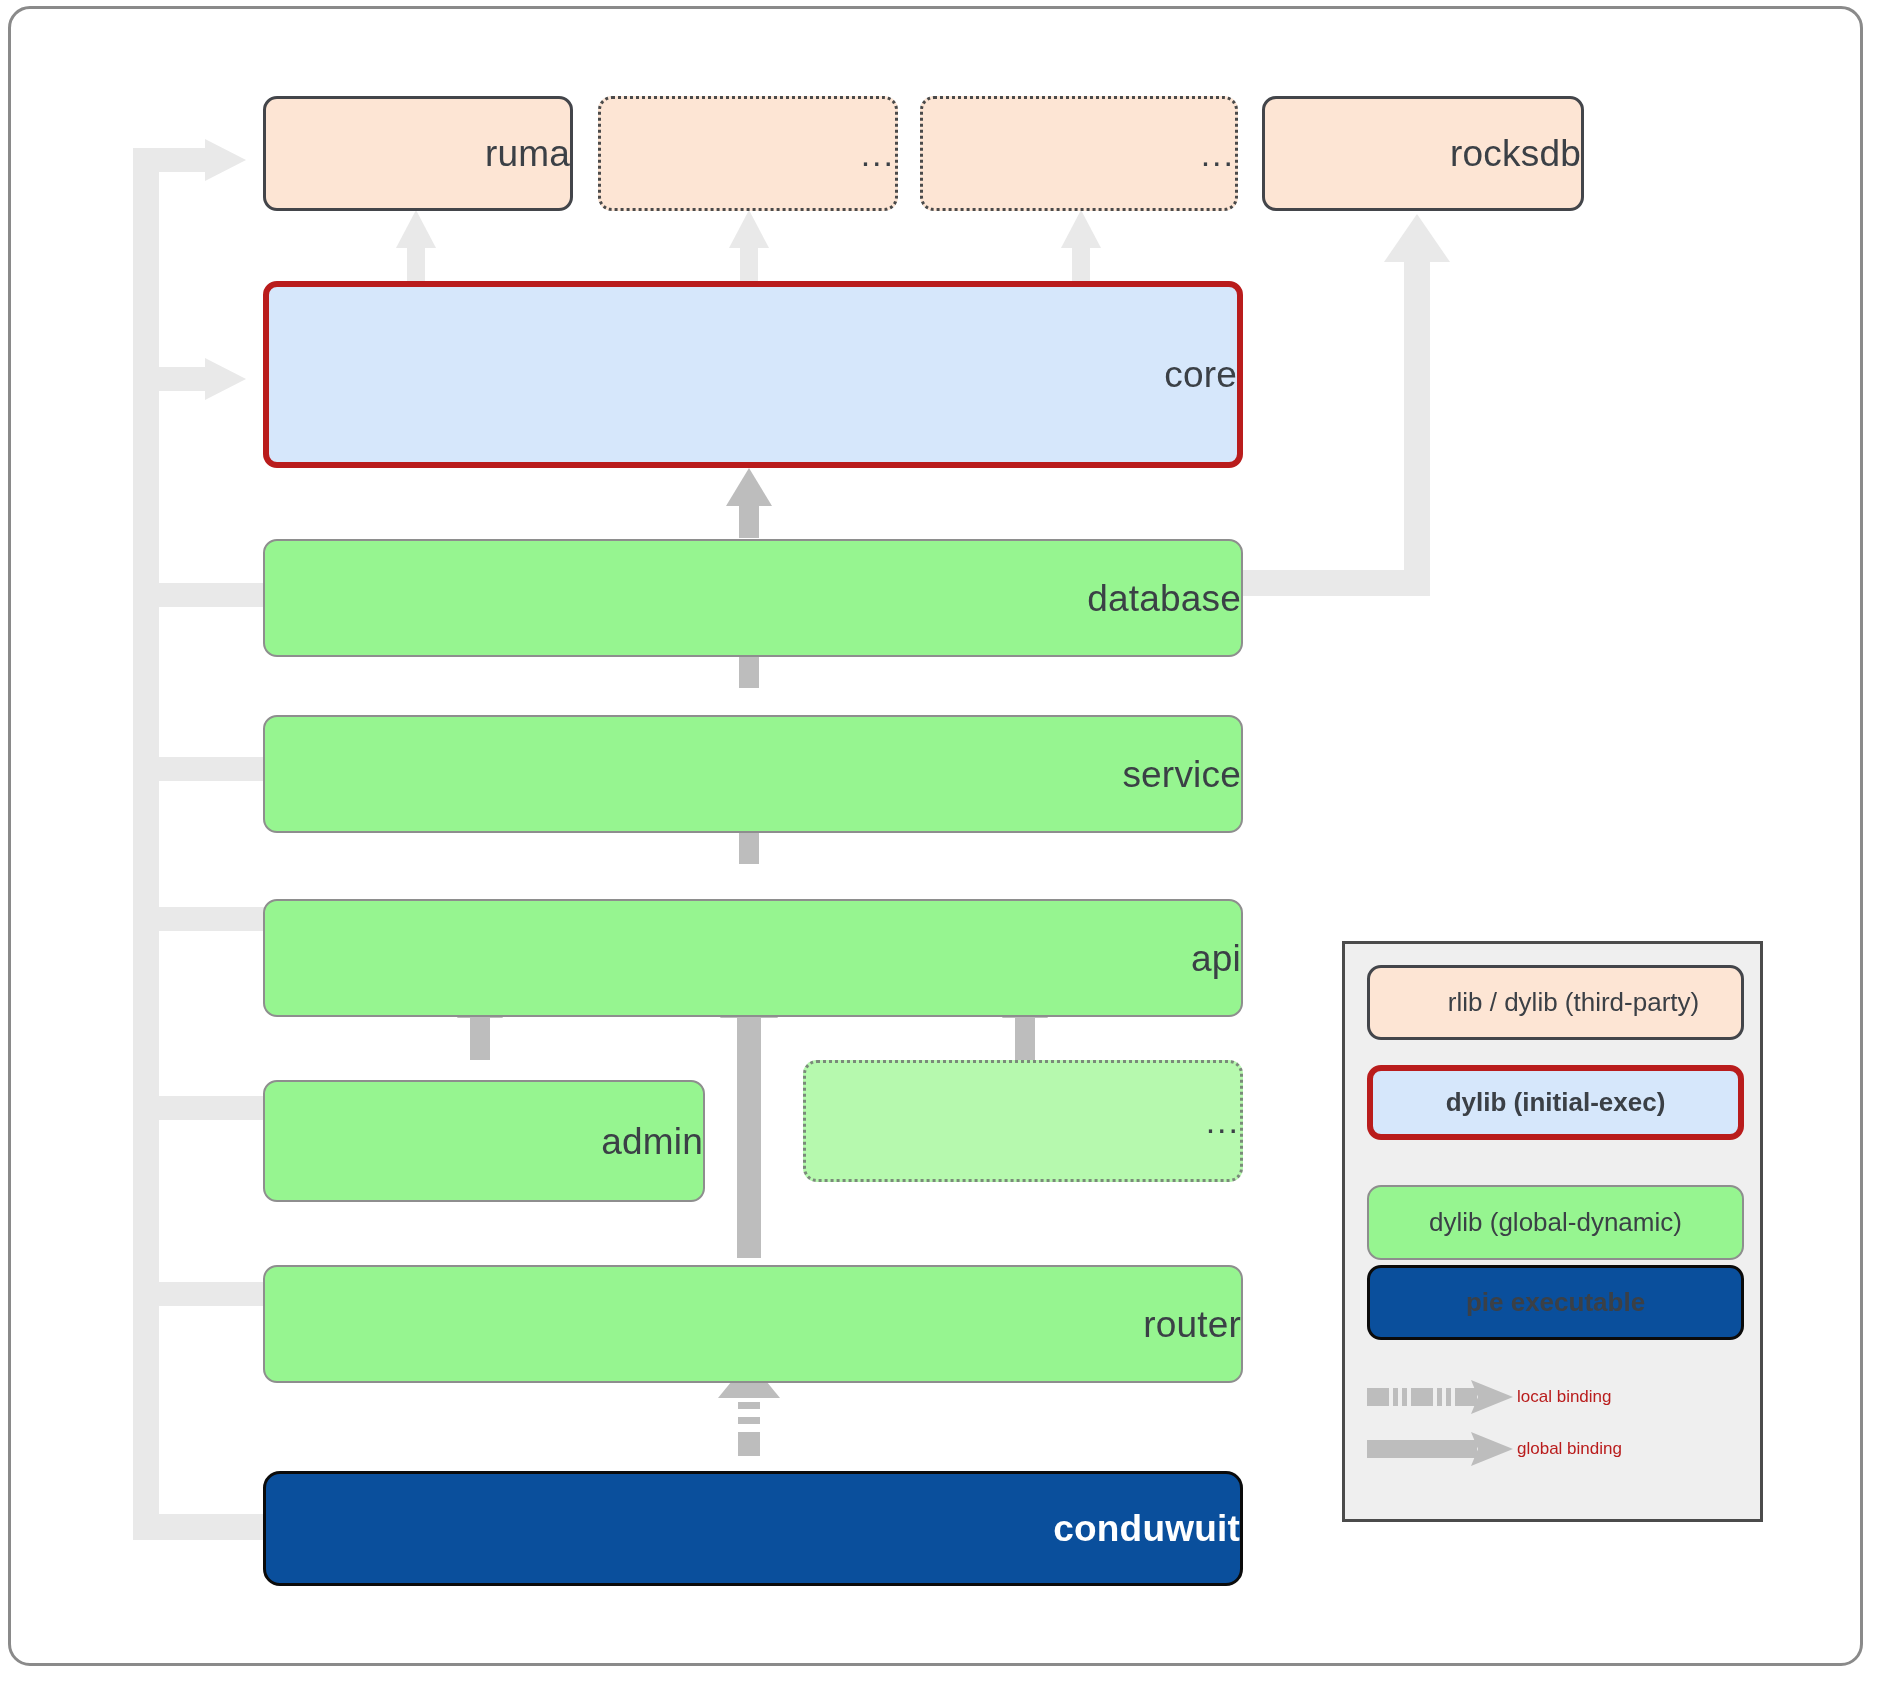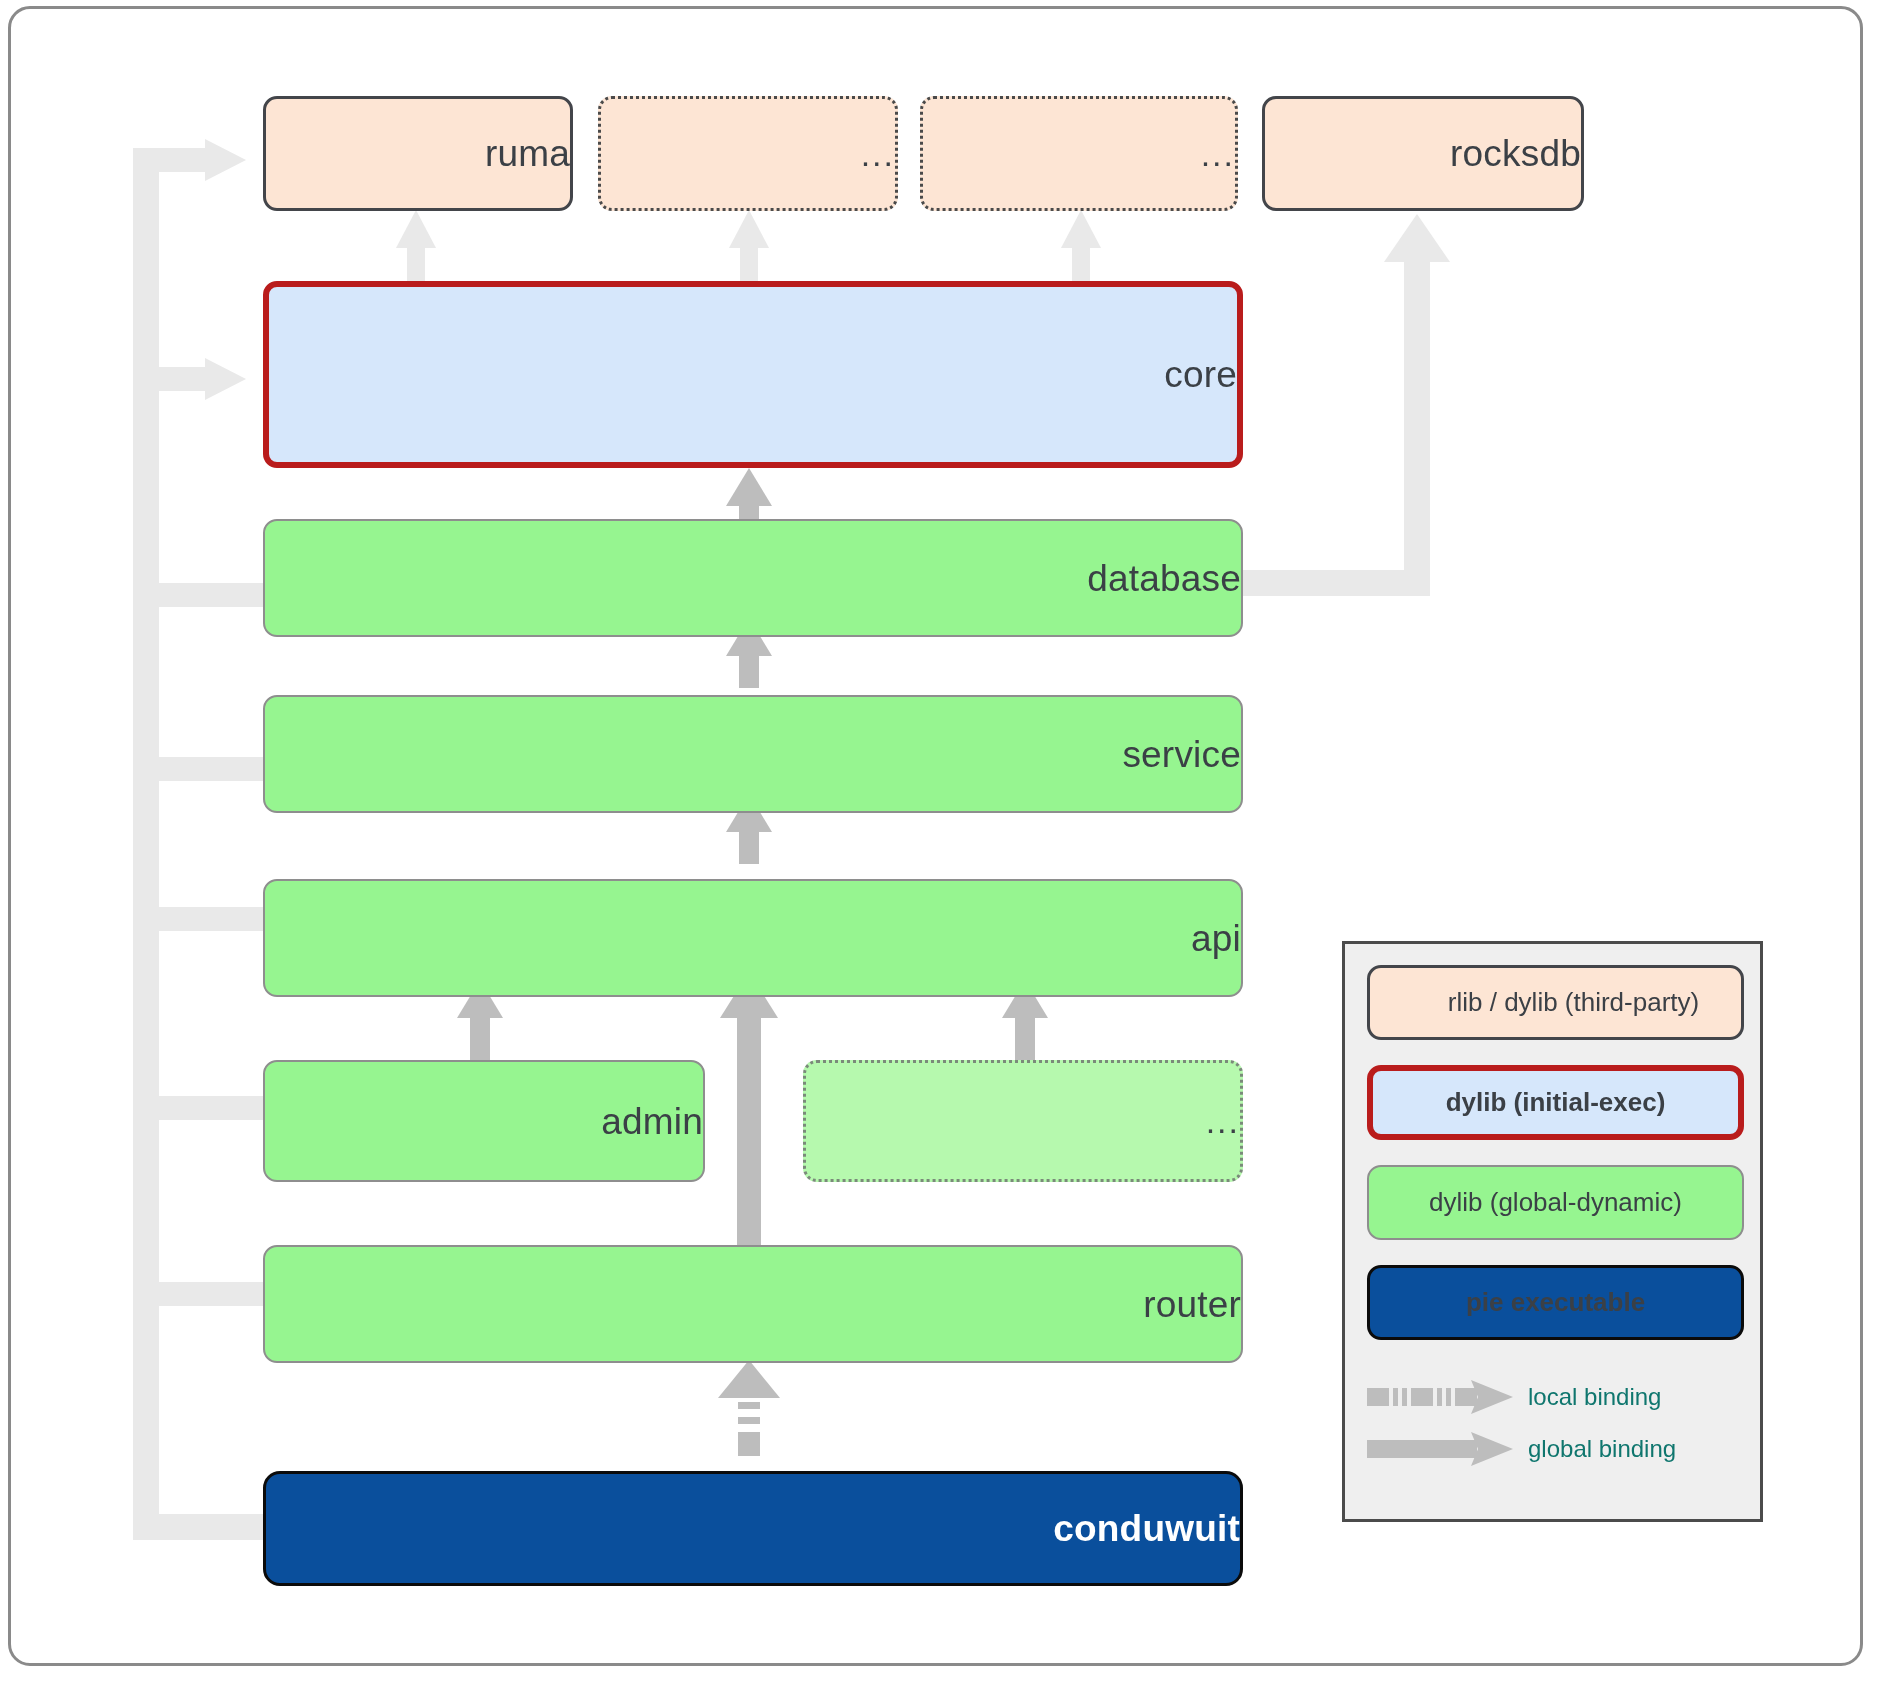--- a/index.html
+++ b/index.html
@@ -9,37 +9,37 @@
          border:3px solid #8a8a8a;border-radius:22px;box-sizing:border-box;background:#fff;}
   .node{position:absolute;box-sizing:border-box;display:flex;align-items:center;
         justify-content:flex-end;border-radius:14px;text-align:center;}
   .node .lbl{font-size:37px;color:#3b4046;line-height:1;letter-spacing:.2px;}
   
   .t-rlib{background:#fde5d4;border:3px solid #43454a;}
   .t-rlib-dot{background:#fde5d4;border:3px dotted #4a4a4a;}
   
   .t-ie{background:#d6e7fb;border:6px solid #b91c1c;}
   
-  .t-gd{background:#96f590;border:2px solid #8e8e8e;}
+  .t-gd{background:#96f590;border:2px solid #8e8e8e;margin-top:20px;}
   .t-gd-dot{background:#b6f9ae;border:3px dotted #7a8a7a;}
   
   .t-pie{background:#0a4f9c;border:3px solid #0b0b0b;}
   .t-pie .lbl{color:#ffffff;font-weight:bold;}
   .ell{font-size:34px;color:#3b4046;letter-spacing:2px;line-height:1;}
 
   svg.arrows{position:absolute;left:0;top:0;width:1883px;height:1683px;pointer-events:none;}
 
   
   .legend{position:absolute;left:1342px;top:941px;width:421px;height:581px;
           background:#efefef;border:3px solid #4b4b4b;box-sizing:border-box;}
   .lg-box{position:absolute;left:22px;width:377px;height:75px;box-sizing:border-box;
           display:flex;align-items:center;justify-content:center;border-radius:14px;}
   .lg-box .lbl{font-size:26px;color:#3b4046;}
   .lg-row{position:absolute;left:22px;width:377px;height:56px;display:flex;align-items:center;}
-  .lg-row .txt{font-size:24px;color:#0f766e;margin-left:11px;}
+  .lg-row .txt{font-size:17px;color:#b91c1c;margin-left:0;}
   .lg-arrow{width:150px;height:40px;position:relative;flex:none;}
 </style>
 </head>
 <body>
 
 <div id="canvas">
   <div class="frame"></div>
 
   <svg class="arrows" viewBox="0 0 1883 1683">
     <defs>

